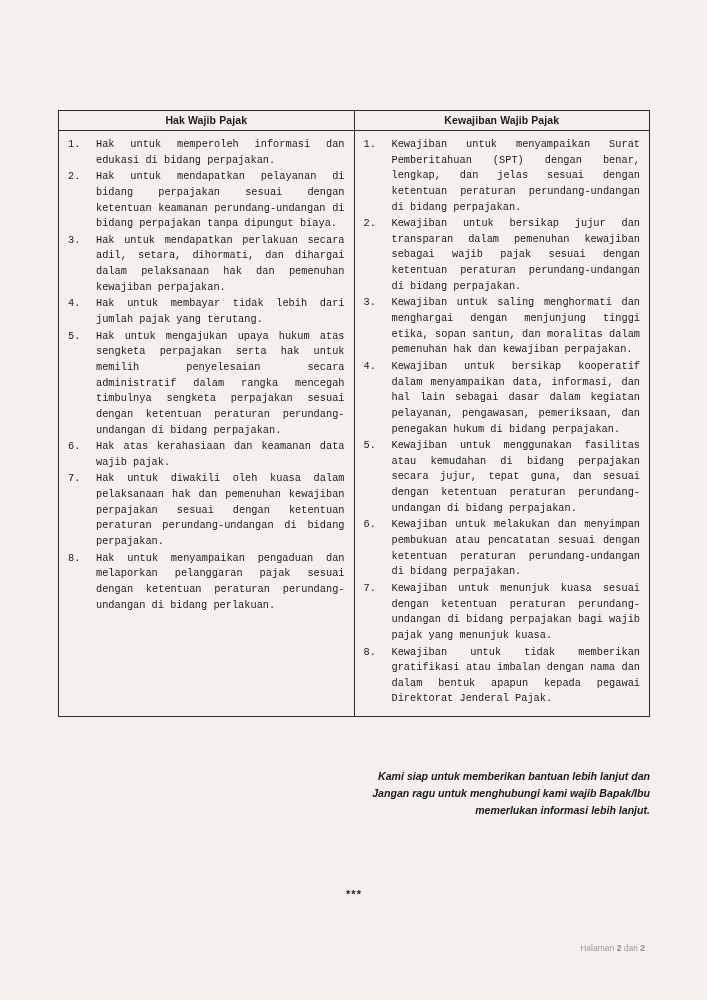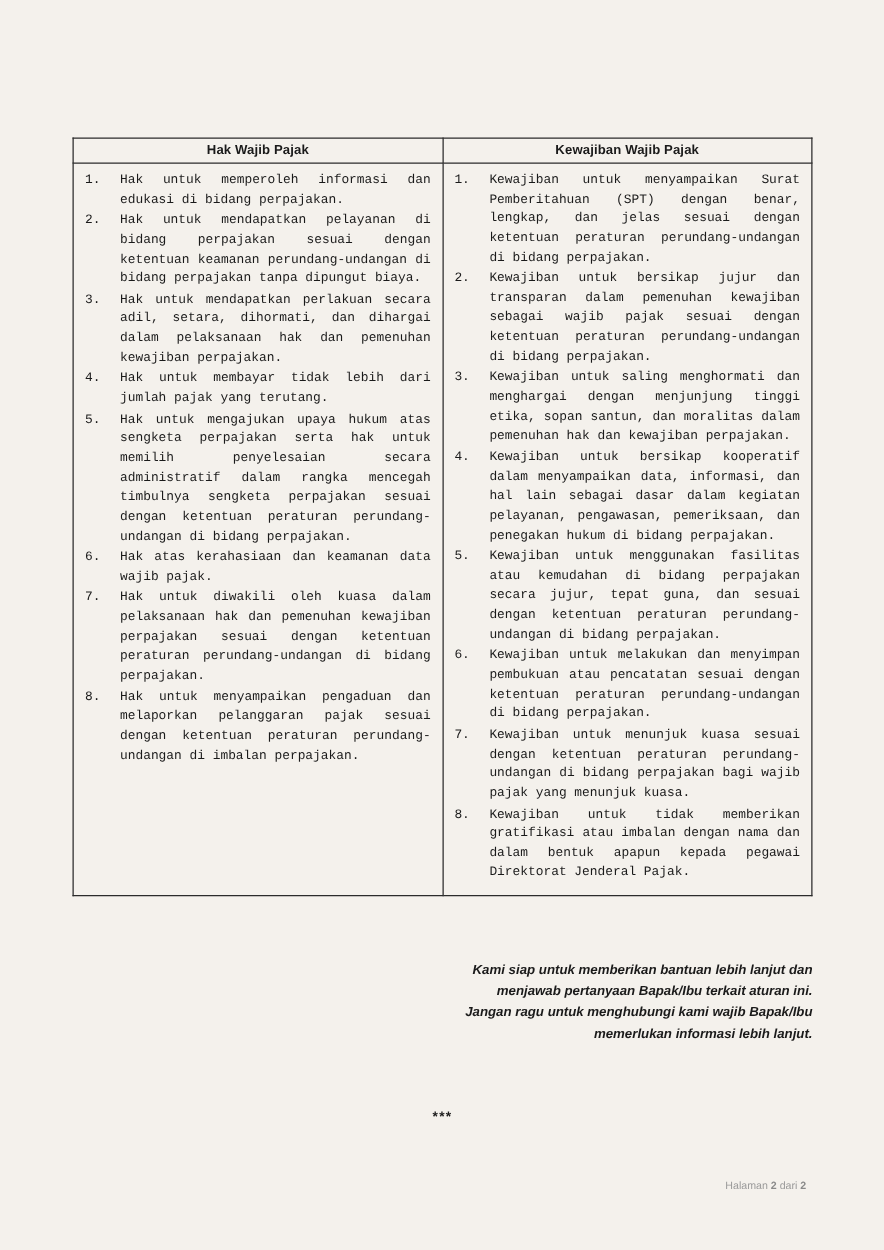--- a/index.html
+++ b/index.html
@@ -153,21 +153,21 @@
               <li>
                   <span>Hak untuk mengajukan upaya hukum atas sengketa perpajakan serta hak untuk memilih penyelesaian secara administratif dalam rangka mencegah timbulnya sengketa perpajakan sesuai dengan ketentuan peraturan perundang-undangan di bidang perpajakan.</span>
                 </li>
               <li>
                   <span>Hak atas kerahasiaan dan keamanan data wajib pajak.</span>
                 </li>
               <li>
                   <span>Hak untuk diwakili oleh kuasa dalam pelaksanaan hak dan pemenuhan kewajiban perpajakan sesuai dengan ketentuan peraturan perundang-undangan di bidang perpajakan.</span>
                 </li>
               <li>
-                  <span>Hak untuk menyampaikan pengaduan dan melaporkan pelanggaran pajak sesuai dengan ketentuan peraturan perundang-undangan di imbalan perpajakan.</span>
+                  <span>Hak untuk menyampaikan pengaduan dan melaporkan pelanggaran pajak sesuai dengan ketentuan peraturan perundang-undangan di bidang perlakuan.</span>
                 </li>
             </ol>
           </td>
           <td>
             <ol class="items">
               <li>
                   <span>Kewajiban untuk menyampaikan Surat Pemberitahuan (SPT) dengan benar, lengkap, dan jelas sesuai dengan ketentuan peraturan perundang-undangan di bidang perpajakan.</span>
                 </li>
               <li>
                   <span>Kewajiban untuk bersikap jujur dan transparan dalam pemenuhan kewajiban sebagai wajib pajak sesuai dengan ketentuan peraturan perundang-undangan di bidang perpajakan.</span>
@@ -192,21 +192,20 @@
                 </li>
             </ol>
           </td>
         </tr>
       </tbody>
     </table>
   </div>
 
   <div class="footer-note">
     <div>Kami siap untuk memberikan bantuan lebih lanjut dan</div>
-    <div>menjawab pertanyaan Bapak/Ibu terkait aturan ini.</div>
     <div>Jangan ragu untuk menghubungi kami wajib Bapak/Ibu</div>
     <div>memerlukan informasi lebih lanjut.</div>
   </div>
 
 
   <div class="asterisks">***</div>
 
   <div class="page-number"><span>Halaman </span><b>2</b><span> dari </span><b>2</b></div>
 
 </div>

